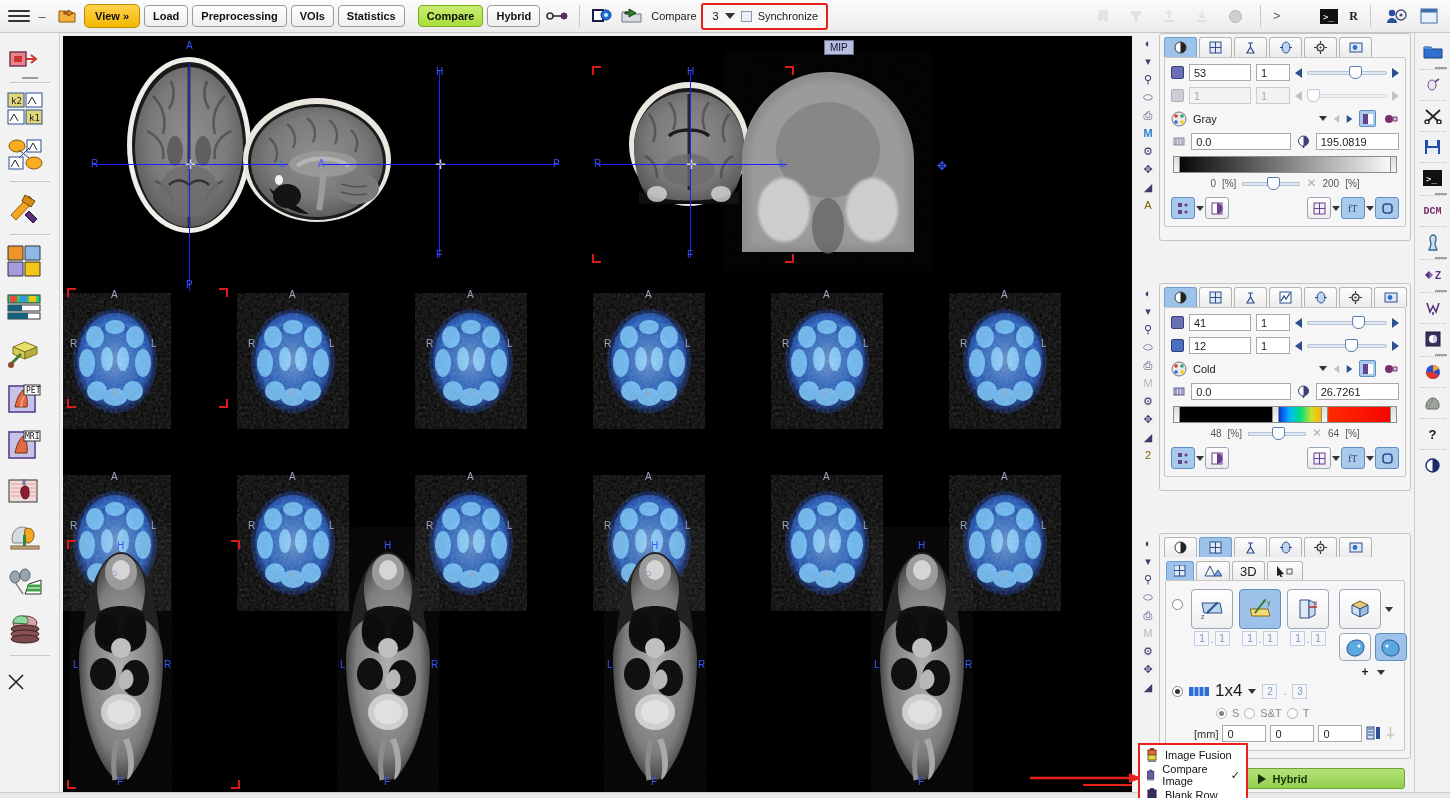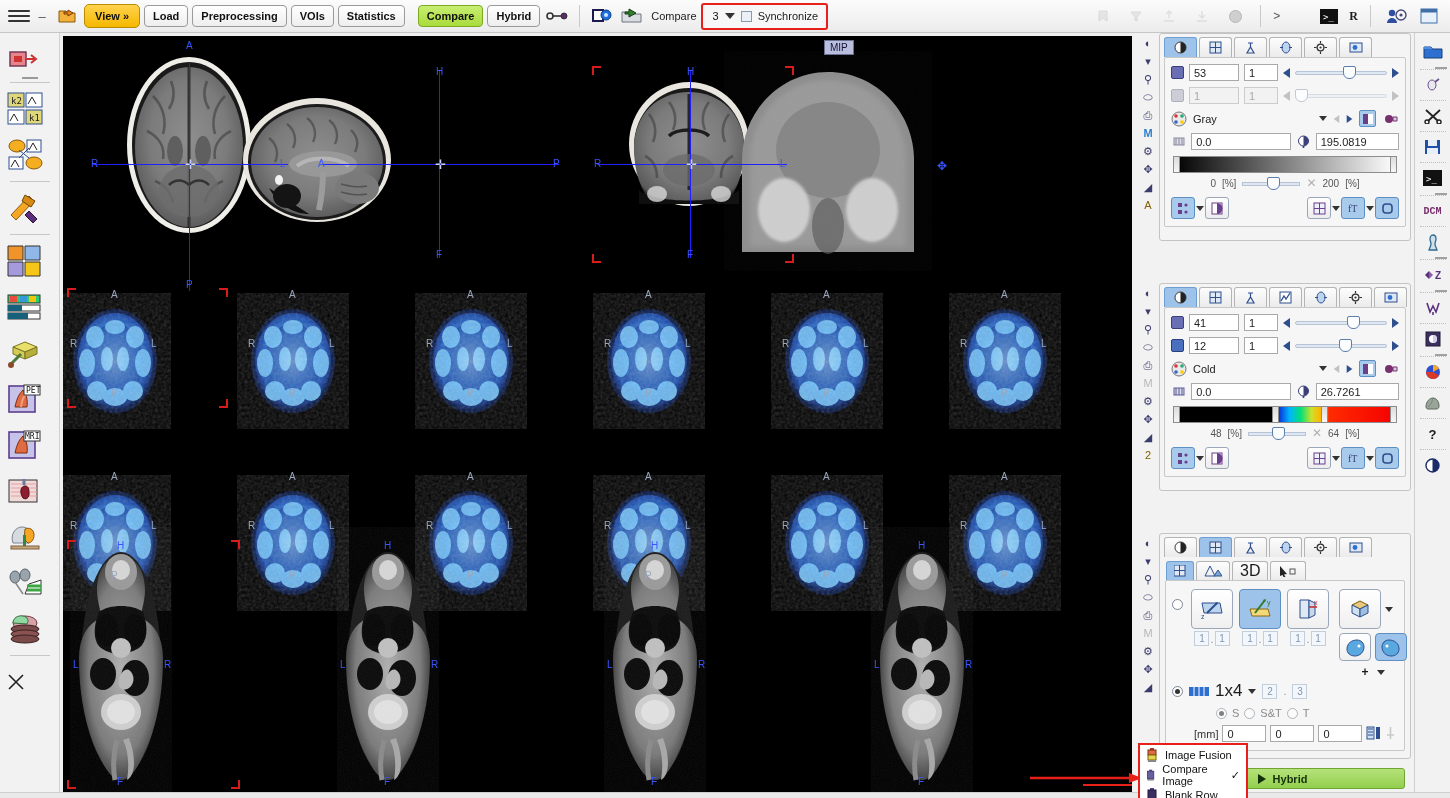--- a/index.html
+++ b/index.html
@@ -84,21 +84,21 @@
   .tab {
     width:33px; height:20px; border:1px solid #b4b4b4; border-bottom:none;
     border-radius:3px 3px 0 0; background:linear-gradient(#fdfdfd,#ebebeb);
     display:flex; align-items:center; justify-content:center; cursor:pointer;
   }
   .tab.active { background:#9dc3ea; border-color:#6f9fd0; }
   .pbox { border:1px solid #c8c8c8; background:#f6f6f6; border-radius:2px; margin:0 4px 5px 4px; padding:6px 6px 7px 6px; }
   .row { display:flex; align-items:center; gap:5px; margin-bottom:6px; }
   .sq { width:13px; height:13px; border-radius:2px; }
   .inp { height:17px; border:1px solid #a9a9a9; background:#fff; font-size:11px; padding:0 4px; color:#222; display:flex; align-items:center; }
-  .inp.w50 { width:50px; } .inp.w34 { width:34px; } .inp.w110 { width:110px; } .inp.w92 { width:92px; }
+  .inp.w50 { width:62px; } .inp.w34 { width:34px; } .inp.w110 { width:110px; } .inp.w92 { width:92px; }
   .inp.off { background:#f2f2f2; color:#aaa; border-color:#cccccc; }
   .arr-l, .arr-r { width:0;height:0;border-top:5px solid transparent;border-bottom:5px solid transparent; cursor:pointer;}
   .arr-l { border-right:7px solid #2d4f8e; } .arr-r { border-left:7px solid #2d4f8e; }
   .arr-l.off { border-right-color:#c2c2c2; } .arr-r.off { border-left-color:#c2c2c2; }
   .slider { position:relative; flex:1; height:11px; }
   .slider .track { position:absolute; left:0; right:0; top:4px; height:4px; background:#dfe7f2; border:1px solid #b6c4d6; border-radius:2px; }
   .slider .track.off { background:#eef1f5; border-color:#d8dde4; }
   .slider .thumb {
     position:absolute; top:-1px; width:13px; height:13px; background:#fbfdff;
     border:1px solid #5a7fae; border-radius:2px 2px 6px 6px;
@@ -118,21 +118,21 @@
   .pct-slider { position:relative; width:58px; height:11px; }
   .btn-row { display:flex; align-items:center; gap:1px; margin-top:7px; }
   .bigbtn { width:24px; height:22px; border:1px solid #9aa7b8; border-radius:3px; background:linear-gradient(#fff,#ececec); display:flex;align-items:center;justify-content:center;cursor:pointer;}
   .bigbtn.sel { background:#a9cbeb; border-color:#5d8fc2; }
   .smallcaret { width:0;height:0;border-left:4px solid transparent;border-right:4px solid transparent;border-top:5px solid #333; cursor:pointer;}
 
   
   .subtabs { display:flex; gap:2px; padding:4px 0 0 6px; }
   .subtab { height:19px; padding:0 7px; border:1px solid #b4b4b4; border-bottom:none; border-radius:3px 3px 0 0;
             background:linear-gradient(#fdfdfd,#ececec); display:flex; align-items:center; justify-content:center;
-            font-size:16px; cursor:pointer; }
+            font-size:13px; cursor:pointer; }
   .subtab.active { background:#9dc3ea; border-color:#6f9fd0; }
   .layoutbox { border:1px solid #c8c8c8; background:#f6f6f6; margin:0 5px 4px 5px; padding:8px 6px; border-radius:2px;}
   .radio { width:11px; height:11px; border-radius:50%; border:1px solid #7b8793; background:#fff; display:inline-block; position:relative;}
   .radio.on::after { content:""; position:absolute; left:2px; top:2px; width:5px; height:5px; border-radius:50%; background:#333;}
   .planebtn { width:42px; height:40px; border:1px solid #9aa7b8; border-radius:4px; background:linear-gradient(#fff,#efefef);
               display:flex; align-items:center; justify-content:center; cursor:pointer;}
   .planebtn.sel { background:#9dc3ea; border-color:#5d8fc2; }
   .nn { width:15px; height:15px; border:1px solid #c3cedb; background:#f3f7fb; color:#7e96b0; font-size:10px;
         display:flex; align-items:center; justify-content:center; }
   .mmrow { display:flex; align-items:center; gap:4px; margin-top:6px; }

